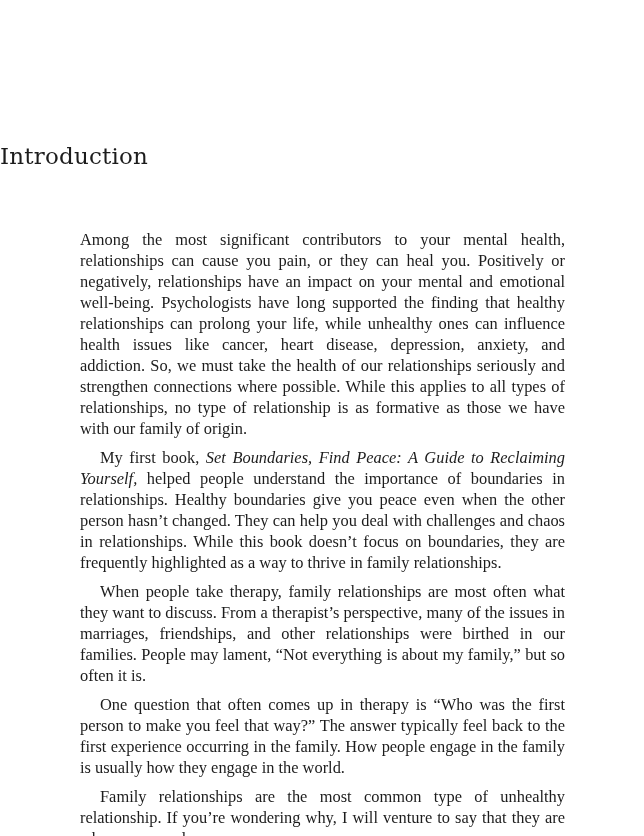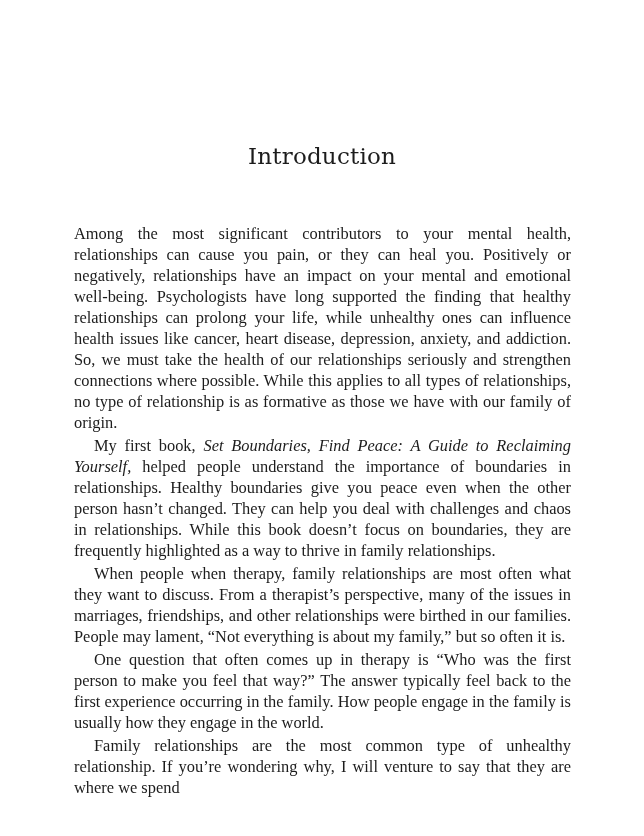--- a/index.html
+++ b/index.html
@@ -15,36 +15,35 @@
     overflow: hidden;
     font-family: "Liberation Serif", serif;
     color: #1c1c1c;
   }
   .chapter-title {
     position: absolute;
     top: 142px;
     left: 0;
     right: 0;
     margin: 0;
-    text-align: center;
     font-family: "DejaVu Serif", "Liberation Serif", serif;
     font-weight: 400;
     font-size: 23px;
     letter-spacing: 0.2px;
     line-height: 1.3;
     color: #1c1c1c;
   }
   .content {
     position: absolute;
     top: 221px;
     left: 72px;
     width: 501px;
   }
   .para {
-    margin: 2px;
+    margin: 8px;
     font-size: 16.4px;
     line-height: 21px;
     text-align: justify;
     color: #1c1c1c;
   }
   .para.indent {
     text-indent: 20px;
   }
   .italic {
     font-style: italic;
@@ -56,20 +55,20 @@
 <div class="page">
 
   <h1 class="chapter-title">Introduction</h1>
 
   <div class="content">
 
     <p class="para"><span>Among the most significant contributors to your mental health, relationships can cause you pain, or they can heal you. Positively or negatively, relationships have an impact on your mental and emotional well-being. Psychologists have long supported the finding that healthy relationships can prolong your life, while unhealthy ones can influence health issues like cancer, heart disease, depression, anxiety, and addiction. So, we must take the health of our relationships seriously and strengthen connections where possible. While this applies to all types of relationships, no type of relationship is as formative as those we have with our family of origin.</span></p>
 
     <p class="para indent"><span>My first book, </span><span class="italic">Set Boundaries, Find Peace: A Guide to Reclaiming Yourself,</span><span> helped people understand the importance of boundaries in relationships. Healthy boundaries give you peace even when the other person hasn’t changed. They can help you deal with challenges and chaos in relationships. While this book doesn’t focus on boundaries, they are frequently highlighted as a way to thrive in family relationships.</span></p>
 
-    <p class="para indent"><span>When people when therapy, family relationships are most often what they want to discuss. From a therapist’s perspective, many of the issues in marriages, friendships, and other relationships were birthed in our families. People may lament, “Not everything is about my family,” but so often it is.</span></p>
+    <p class="para indent"><span>When people take therapy, family relationships are most often what they want to discuss. From a therapist’s perspective, many of the issues in marriages, friendships, and other relationships were birthed in our families. People may lament, “Not everything is about my family,” but so often it is.</span></p>
 
     <p class="para indent"><span>One question that often comes up in therapy is “Who was the first person to make you feel that way?” The answer typically feel back to the first experience occurring in the family. How people engage in the family is usually how they engage in the world.</span></p>
 
     <p class="para indent"><span>Family relationships are the most common type of unhealthy relationship. If you’re wondering why, I will venture to say that they are where we spend</span></p>
 
   </div>
 </div>
 
 </body></html>

